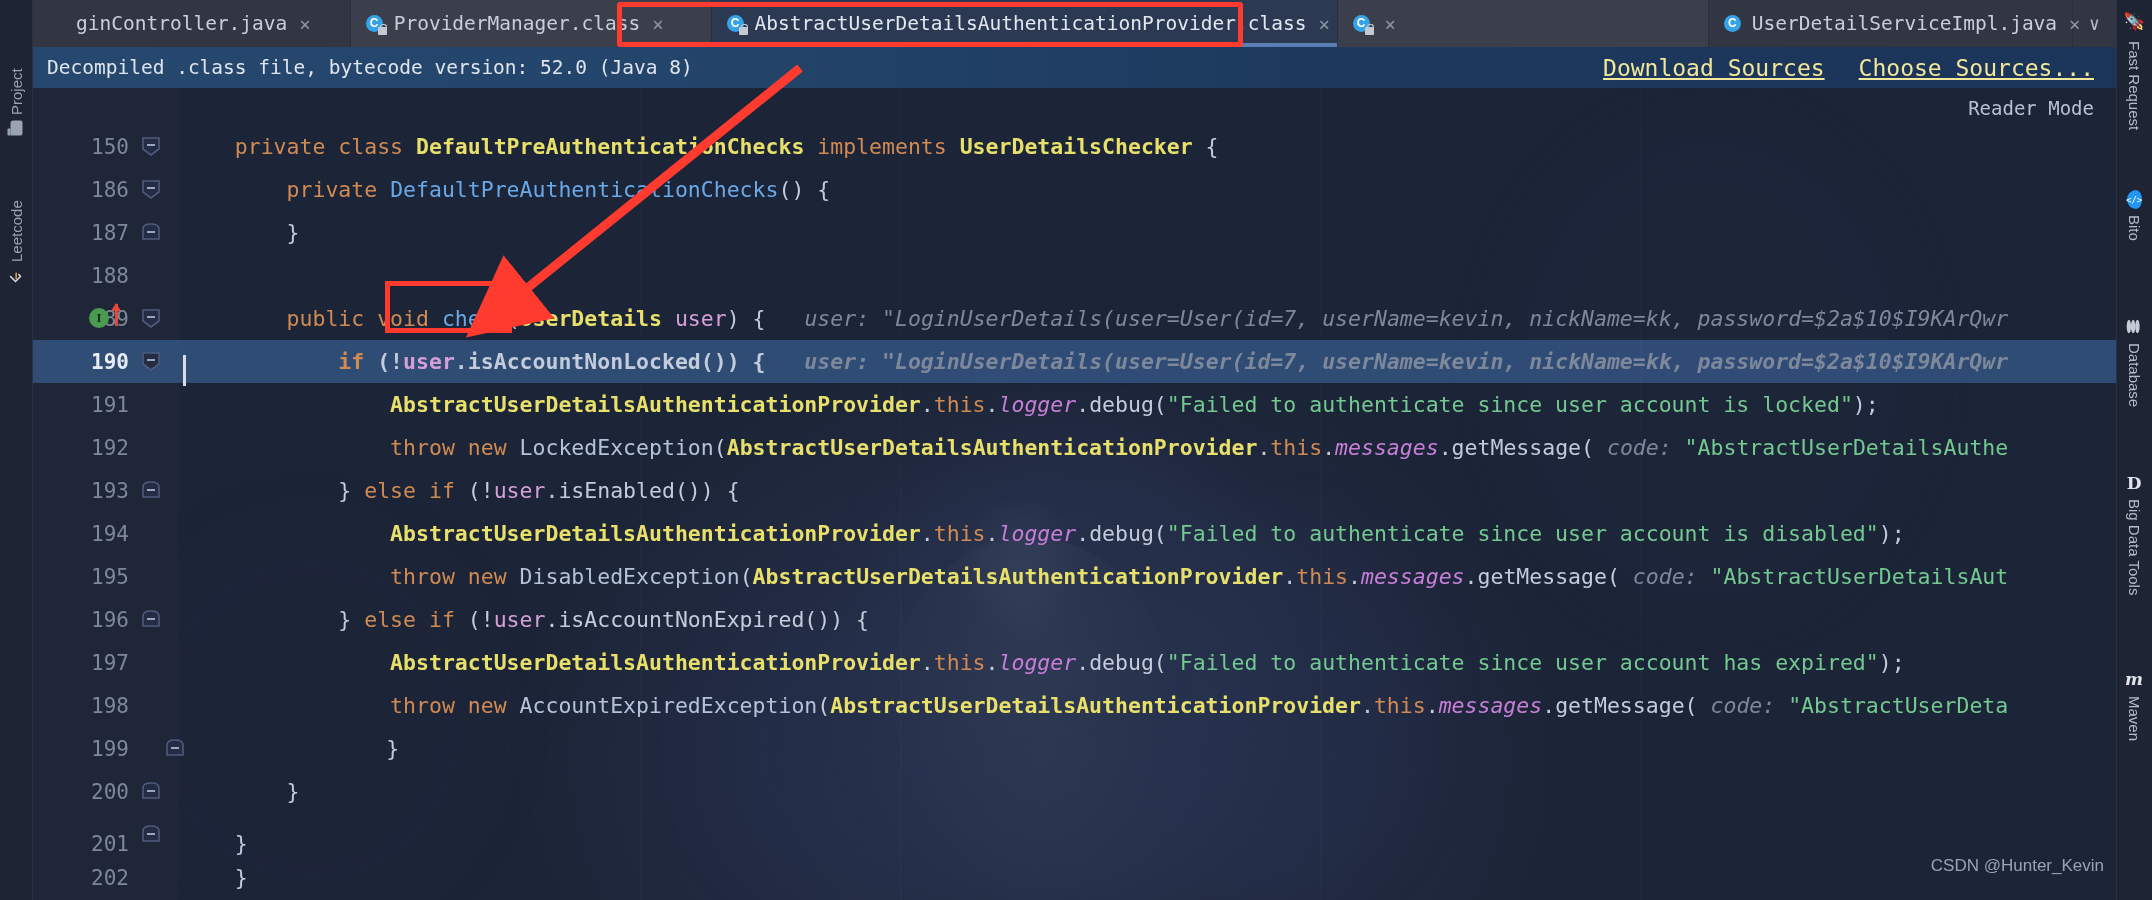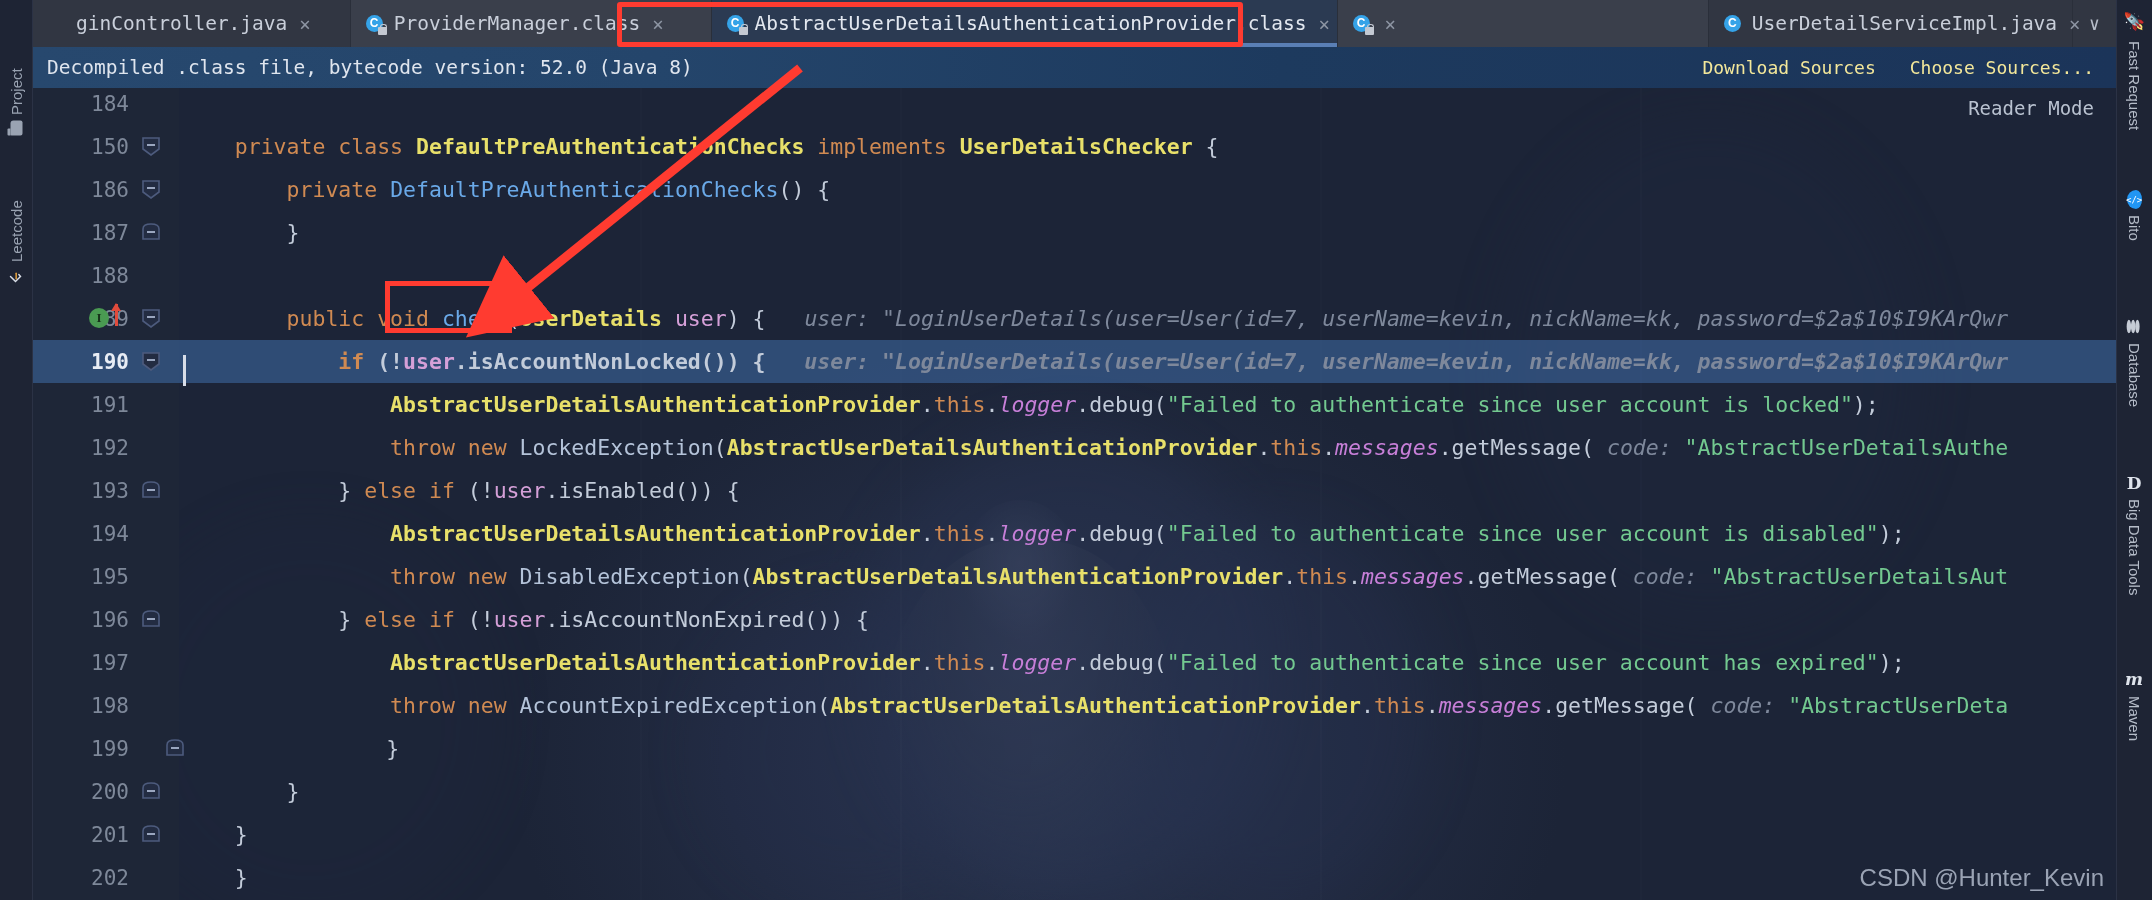--- a/index.html
+++ b/index.html
@@ -150,21 +150,21 @@
     background:linear-gradient(90deg,#27486e 0%, #24456b 30%, #1d3a5e 60%, #1b3459 100%);
     border-bottom:1px solid #2f4straightness;
     display:flex; align-items:center;
     z-index:19;
     font-family:"DejaVu Sans Mono", monospace;
   }
   .notif-text {
     color:#dfe5ee; font-size:19.5px; margin-left:14px;
   }
   .notif-actions { margin-left:auto; display:flex; gap:34px; margin-right:22px; }
-  .notif-link { color:#f3e79a; font-size:18px; }
+  .notif-link { color:#f3e79a; font-size:23px;text-decoration:underline; }
 
   
   .editor {
     position:absolute; left:33px; top:88px; right:36px; bottom:0;
     overflow:hidden;
   }
   .reader-mode {
     position:absolute; right:22px; top:9px;
     color:#b9c2d0; font-size:19px; font-family:"DejaVu Sans Mono", monospace;
     z-index:12;
@@ -238,22 +238,22 @@
     border:5px solid #ff3b30; border-radius:3px;
     z-index:40; pointer-events:none;
   }
   .redbox-check {
     position:absolute; left:385px; top:281px; width:127px; height:52px;
     border:5px solid #ff3b30; z-index:40; pointer-events:none;
   }
   .red-arrow { position:absolute; left:380px; top:60px; width:500px; height:280px; z-index:39; pointer-events:none; }
 
   .watermark {
-    position:absolute; right:48px; bottom:8px;
-    color:#9aa3b4; font-family:"Liberation Sans", sans-serif; font-size:24px;
+    position:absolute; right:48px; bottom:24px;
+    color:#9aa3b4; font-family:"Liberation Sans", sans-serif; font-size:17px;
     z-index:25;
   }
 
   .scroll-thumb {
     position:absolute; right:0; top:88px; width:9px; height:150px;
     background:rgba(120,132,155,.35); border-radius:4px; z-index:22;
   }
 </style>
 </head>
 <body>
@@ -366,21 +366,20 @@
       <span class="notif-link">Download Sources</span>
       <span class="notif-link">Choose Sources...</span>
     </span>
   </div>
 
   <div class="editor">
     <div class="gutter"></div>
     <div class="fold-rail"></div>
     <div class="reader-mode">Reader Mode</div>
     <div class="code-rows" id="code-rows">
-        <div class="row" style="top: -6px;"><span class="ln">184</span><span class="marks"></span><span class="code"></span></div>
         <div class="row" style="top: 37px;"><span class="ln">150</span><span class="marks"><span class="fold"><svg width="24" height="24" viewBox="0 0 24 24">
                 <path d="M4 4 L20 4 L20 15 L12 21 L4 15 Z" fill="#232c42" stroke="#4d5b7d" stroke-width="1.6"></path>
                 <rect x="8" y="10" width="8" height="2" fill="#9aa6bf"></rect>
               </svg></span></span><span class="code"><span class="plain">    </span><span class="kw">private class </span><span class="cls">DefaultPreAuthenticationChecks</span><span class="kw"> implements </span><span class="cls">UserDetailsChecker</span><span class="punct"> {</span></span></div>
         <div class="row" style="top: 80px;"><span class="ln">186</span><span class="marks"><span class="fold"><svg width="24" height="24" viewBox="0 0 24 24">
                 <path d="M4 4 L20 4 L20 15 L12 21 L4 15 Z" fill="#232c42" stroke="#4d5b7d" stroke-width="1.6"></path>
                 <rect x="8" y="10" width="8" height="2" fill="#9aa6bf"></rect>
               </svg></span></span><span class="code"><span class="plain">        </span><span class="kw">private </span><span class="mth">DefaultPreAuthenticationChecks</span><span class="punct">() {</span></span></div>
         <div class="row" style="top: 123px;"><span class="ln">187</span><span class="marks"><span class="fold"><svg width="24" height="24" viewBox="0 0 24 24">
                 <path d="M4 19 L4 9 Q4 4 12 4 Q20 4 20 9 L20 19 Z" fill="#232c42" stroke="#4d5b7d" stroke-width="1.6"></path>
@@ -410,21 +409,21 @@
         <div class="row" style="top: 553px;"><span class="ln">197</span><span class="marks"></span><span class="code"><span class="plain">                </span><span class="cls">AbstractUserDetailsAuthenticationProvider</span><span class="punct">.</span><span class="kw">this</span><span class="punct">.</span><span class="fld">logger</span><span class="plain">.debug(</span><span class="str">"Failed to authenticate since user account has expired"</span><span class="punct">);</span></span></div>
         <div class="row" style="top: 596px;"><span class="ln">198</span><span class="marks"></span><span class="code"><span class="plain">                </span><span class="kw">throw new </span><span class="mth2">AccountExpiredException</span><span class="punct">(</span><span class="cls">AbstractUserDetailsAuthenticationProvider</span><span class="punct">.</span><span class="kw">this</span><span class="punct">.</span><span class="fld">messages</span><span class="plain">.getMessage(</span><span class="hint"> code:</span><span class="str"> "AbstractUserDeta</span></span></div>
         <div class="row" style="top: 639px; gap: 24px;"><span class="ln">199</span><span class="marks"><span class="fold"><svg width="24" height="24" viewBox="0 0 24 24">
                 <path d="M4 19 L4 9 Q4 4 12 4 Q20 4 20 9 L20 19 Z" fill="#232c42" stroke="#4d5b7d" stroke-width="1.6"></path>
                 <rect x="8" y="11" width="8" height="2" fill="#9aa6bf"></rect>
               </svg></span></span><span class="code"><span class="punct">            }</span></span></div>
         <div class="row" style="top: 682px;"><span class="ln">200</span><span class="marks"><span class="fold"><svg width="24" height="24" viewBox="0 0 24 24">
                 <path d="M4 19 L4 9 Q4 4 12 4 Q20 4 20 9 L20 19 Z" fill="#232c42" stroke="#4d5b7d" stroke-width="1.6"></path>
                 <rect x="8" y="11" width="8" height="2" fill="#9aa6bf"></rect>
               </svg></span></span><span class="code"><span class="punct">        }</span></span></div>
-        <div class="row" style="top: 725px;"><span class="ln">201</span><span class="marks"><span class="fold"><svg width="24" height="24" viewBox="0 0 24 24">
+        <div class="row" style="top: 725px; align-items: flex-end;"><span class="ln">201</span><span class="marks"><span class="fold"><svg width="24" height="24" viewBox="0 0 24 24">
                 <path d="M4 19 L4 9 Q4 4 12 4 Q20 4 20 9 L20 19 Z" fill="#232c42" stroke="#4d5b7d" stroke-width="1.6"></path>
                 <rect x="8" y="11" width="8" height="2" fill="#9aa6bf"></rect>
               </svg></span></span><span class="code"><span class="punct">    }</span></span></div>
         <div class="row" style="top: 768px;"><span class="ln">202</span><span class="marks"></span><span class="code"><span class="punct">    }</span></span></div>
       </div>
   </div>
 
   <div class="scroll-thumb"></div>
 
   <div class="redbox-tab"></div>

